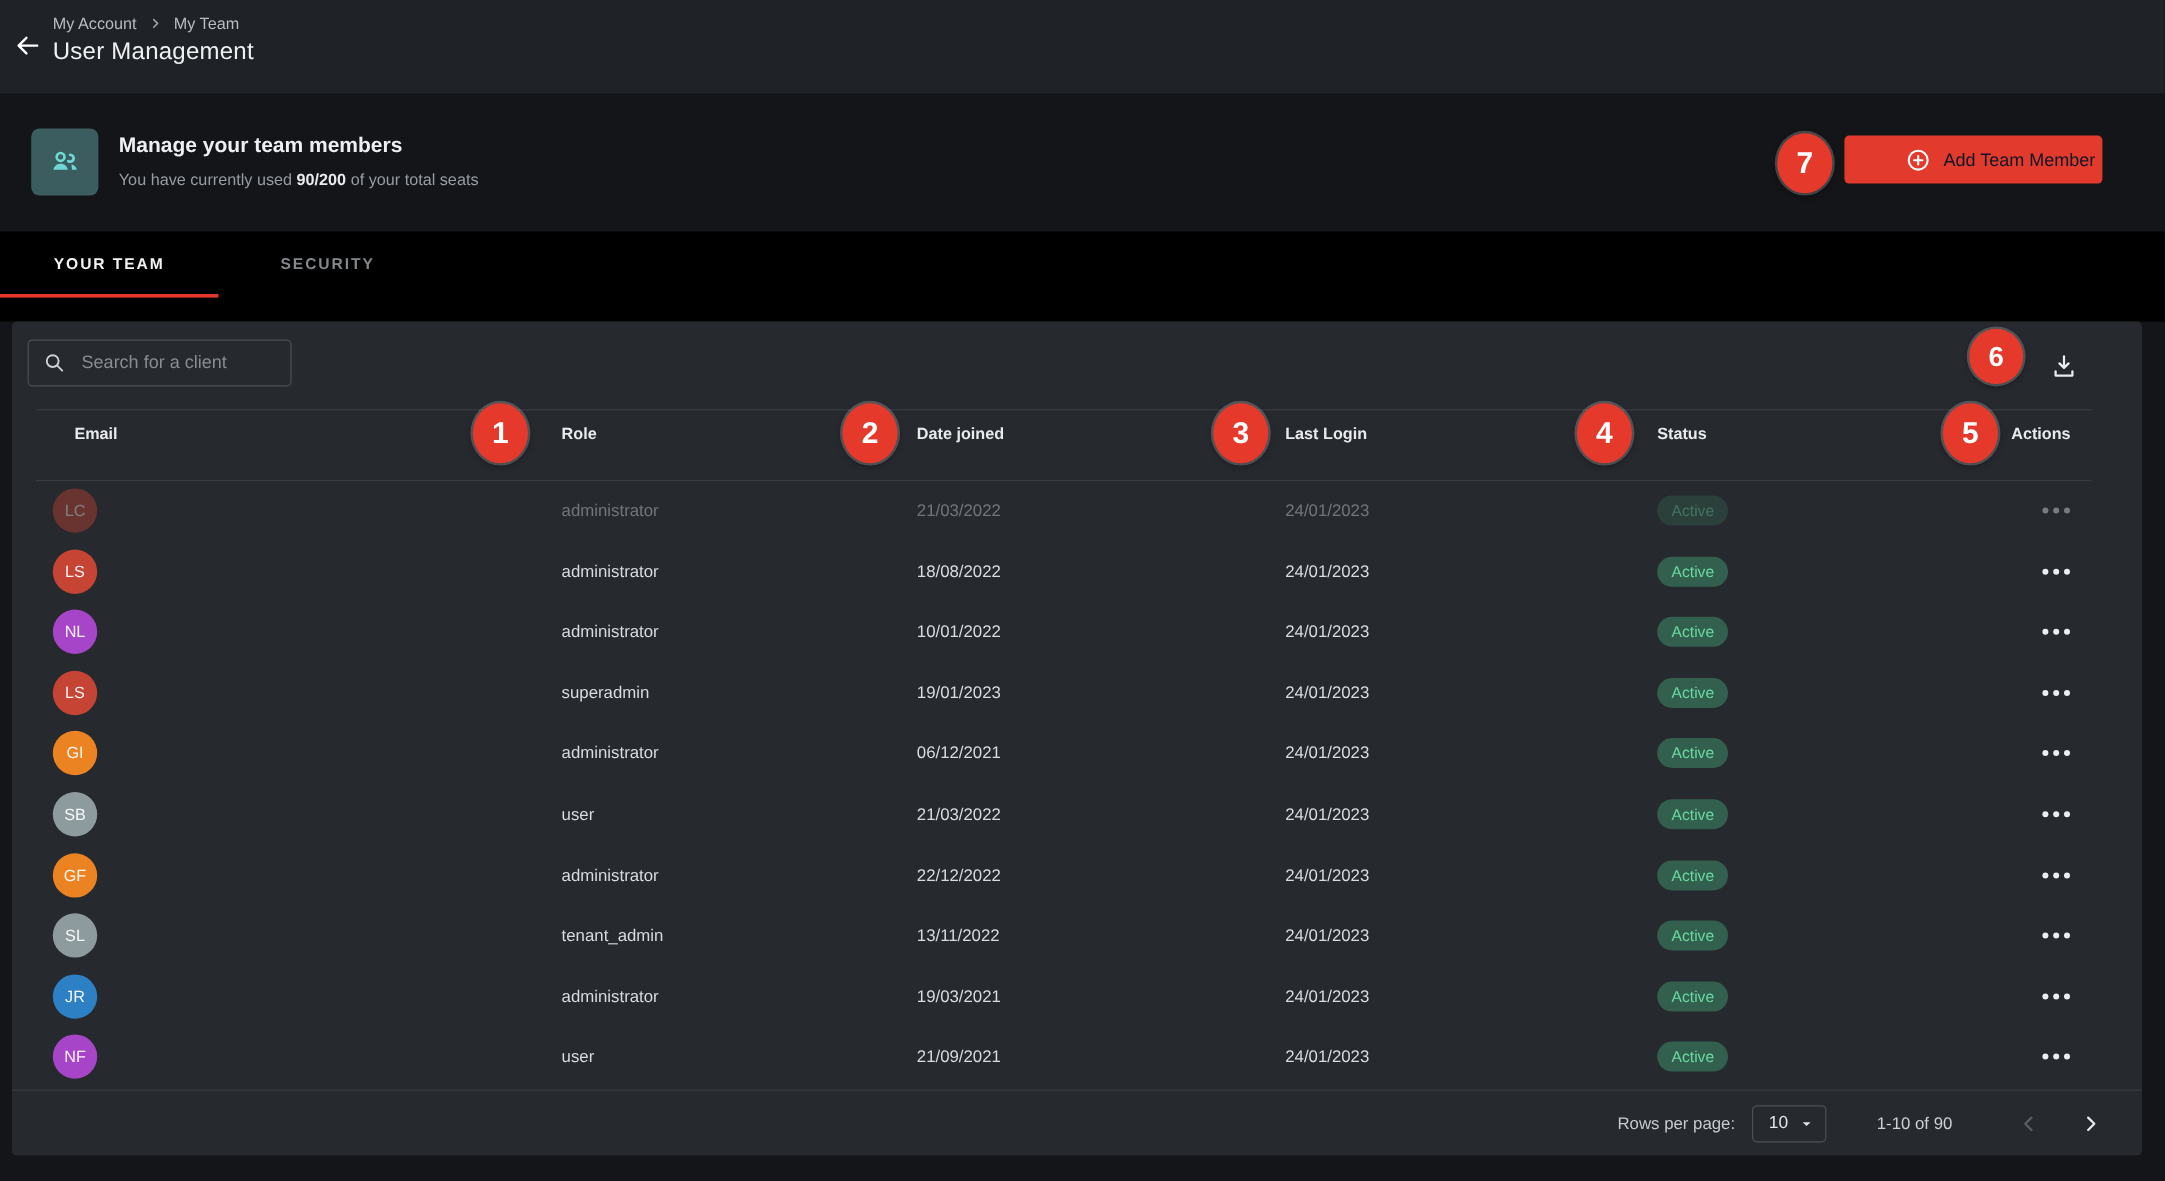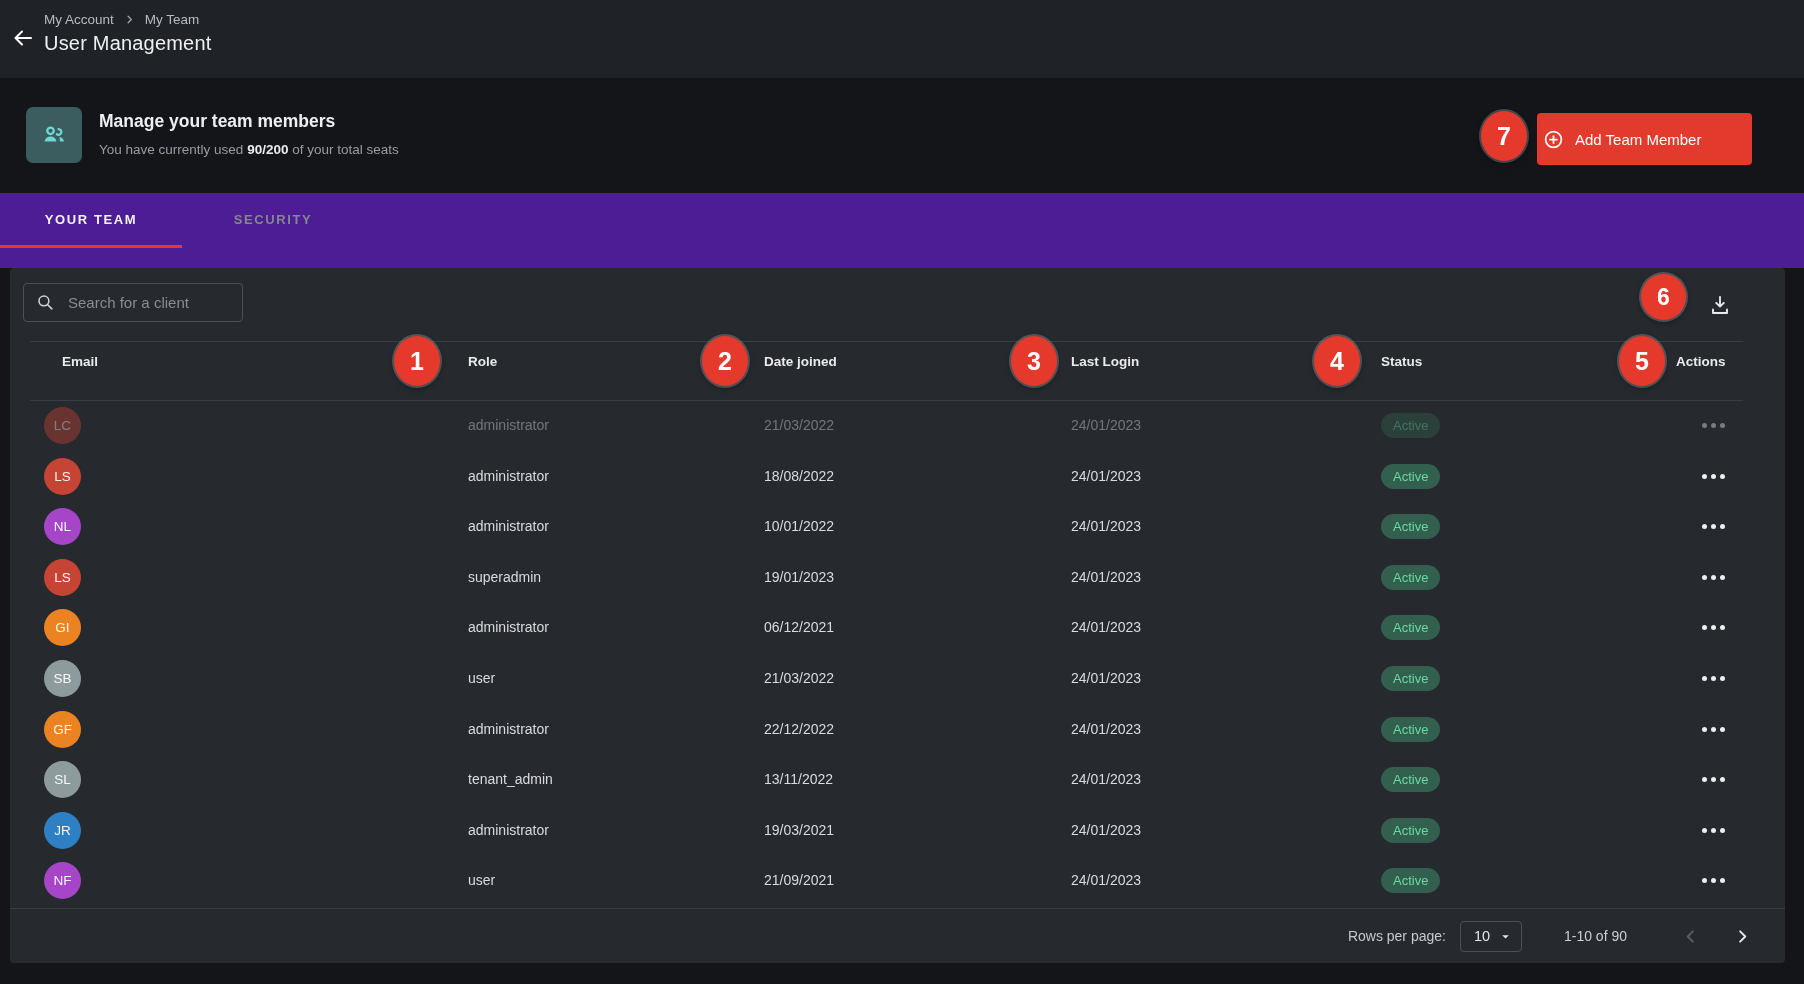--- a/index.html
+++ b/index.html
@@ -11,24 +11,24 @@
   .crumbs{position:absolute;left:44px;top:12px;display:flex;align-items:center;gap:10px;font-size:13.5px;color:#b7bcc1;}
   .crumb{cursor:pointer;}
   .crumb-sep{display:flex;align-items:center;}
   .page-title{position:absolute;left:44px;top:32px;font-size:20px;font-weight:500;color:#eef0f2;letter-spacing:.2px;}
 
   
   .banner-icon{position:absolute;left:26px;top:107px;width:56px;height:56px;border-radius:7px;background:#3b5d60;display:flex;align-items:center;justify-content:center;}
   .banner-title{position:absolute;left:99px;top:111px;font-size:17.5px;font-weight:600;color:#edeff1;}
   .banner-sub{position:absolute;left:99px;top:142px;font-size:13.5px;color:#969da4;}
   .banner-sub b{color:#e9ebed;font-weight:700;}
-  .add-btn{position:absolute;left:1537px;top:113px;width:215px;height:52px;background:#e23a2c;border:none;border-radius:4px;color:#ffffff;font-size:15px;font-family:inherit;display:flex;align-items:center;justify-content:flex-start;gap:11px;cursor:pointer;}
-
-  
-  .tabbar{position:absolute;left:0;top:193px;width:1804px;height:75px;background:#4c1d95;}
+  .add-btn{position:absolute;left:1537px;top:113px;width:215px;height:40px;background:#e23a2c;border:none;border-radius:4px;color:#0f172a;font-size:15px;font-family:inherit;display:flex;align-items:center;justify-content:flex-end;gap:11px;cursor:pointer;}
+
+  
+  .tabbar{position:absolute;left:0;top:193px;width:1804px;height:75px;background:#000000;}
   .tab{position:absolute;top:0;height:52px;display:flex;align-items:center;justify-content:center;font-size:13px;font-weight:700;letter-spacing:1.6px;cursor:pointer;}
   .tab.t1{left:0;width:182px;color:#f2f3f5;}
   .tab.t2{left:182px;width:182px;color:#84888d;}
   .tab-underline{position:absolute;left:0;top:52px;width:182px;height:3px;background:#e5372b;}
 
   
   .panel{position:absolute;left:10px;top:268px;width:1775px;height:695px;background:#26292e;border-radius:4px;}
 
   .search-box{position:absolute;left:23px;top:283px;width:220px;height:39px;border:1px solid #4c5056;border-radius:4px;display:flex;align-items:center;gap:11px;padding:0 12px;box-sizing:border-box;}
   .search-box input{flex:1;background:transparent;border:none;outline:none;color:#bef264;font-size:15px;font-family:inherit;min-width:0;}

